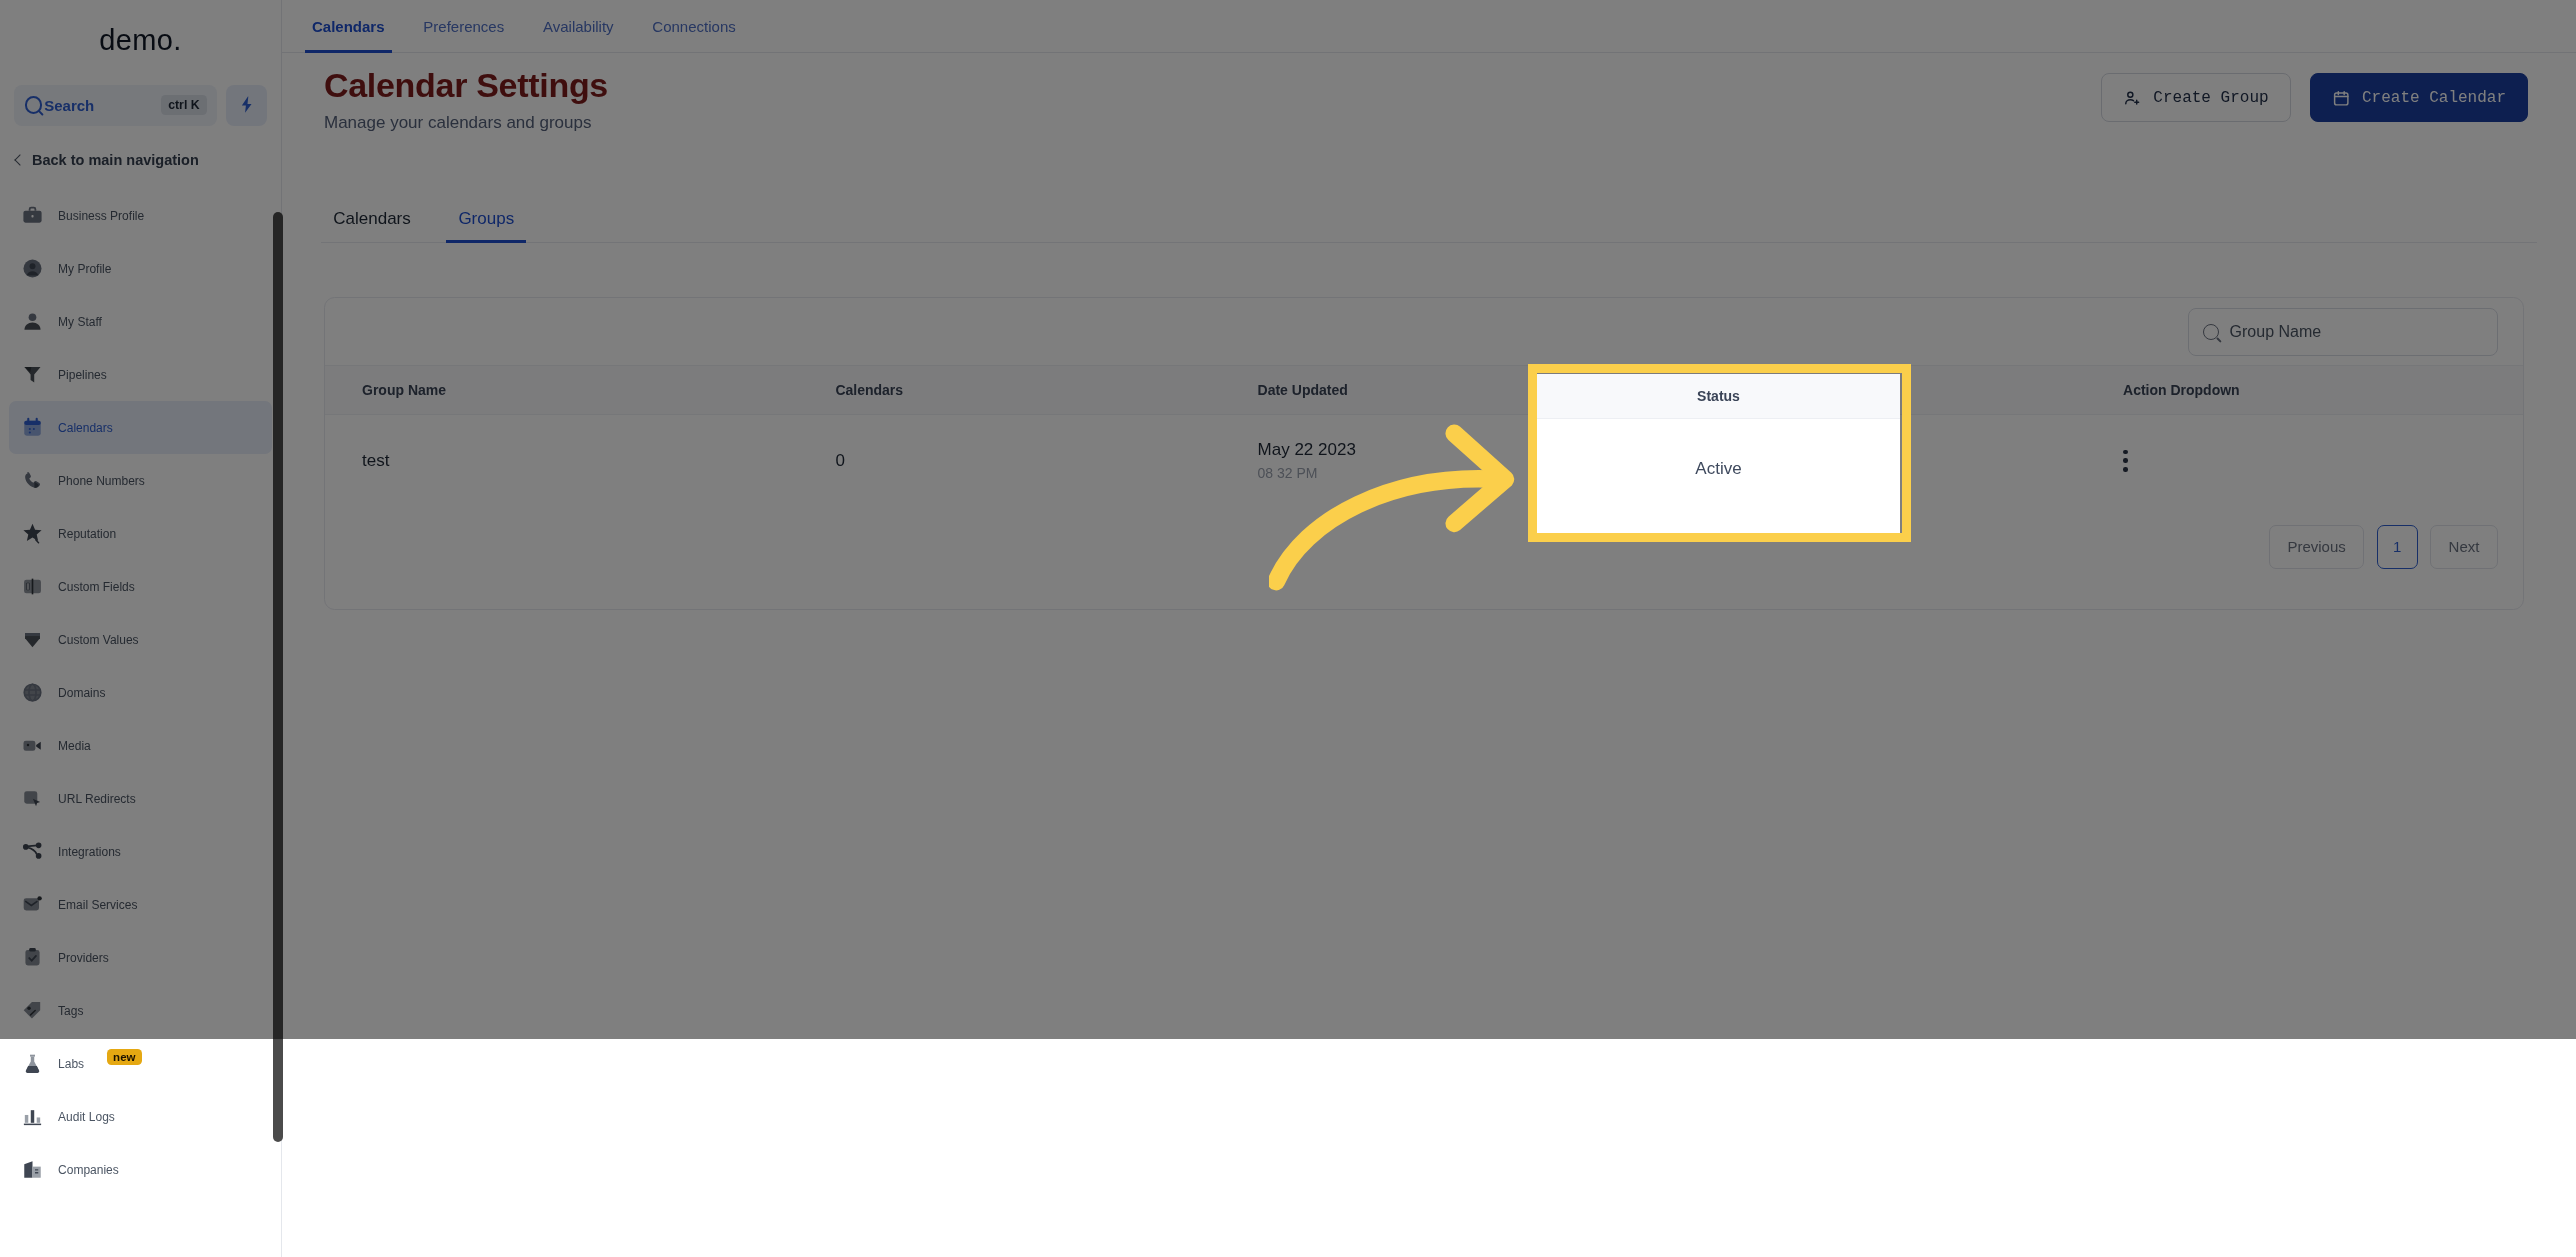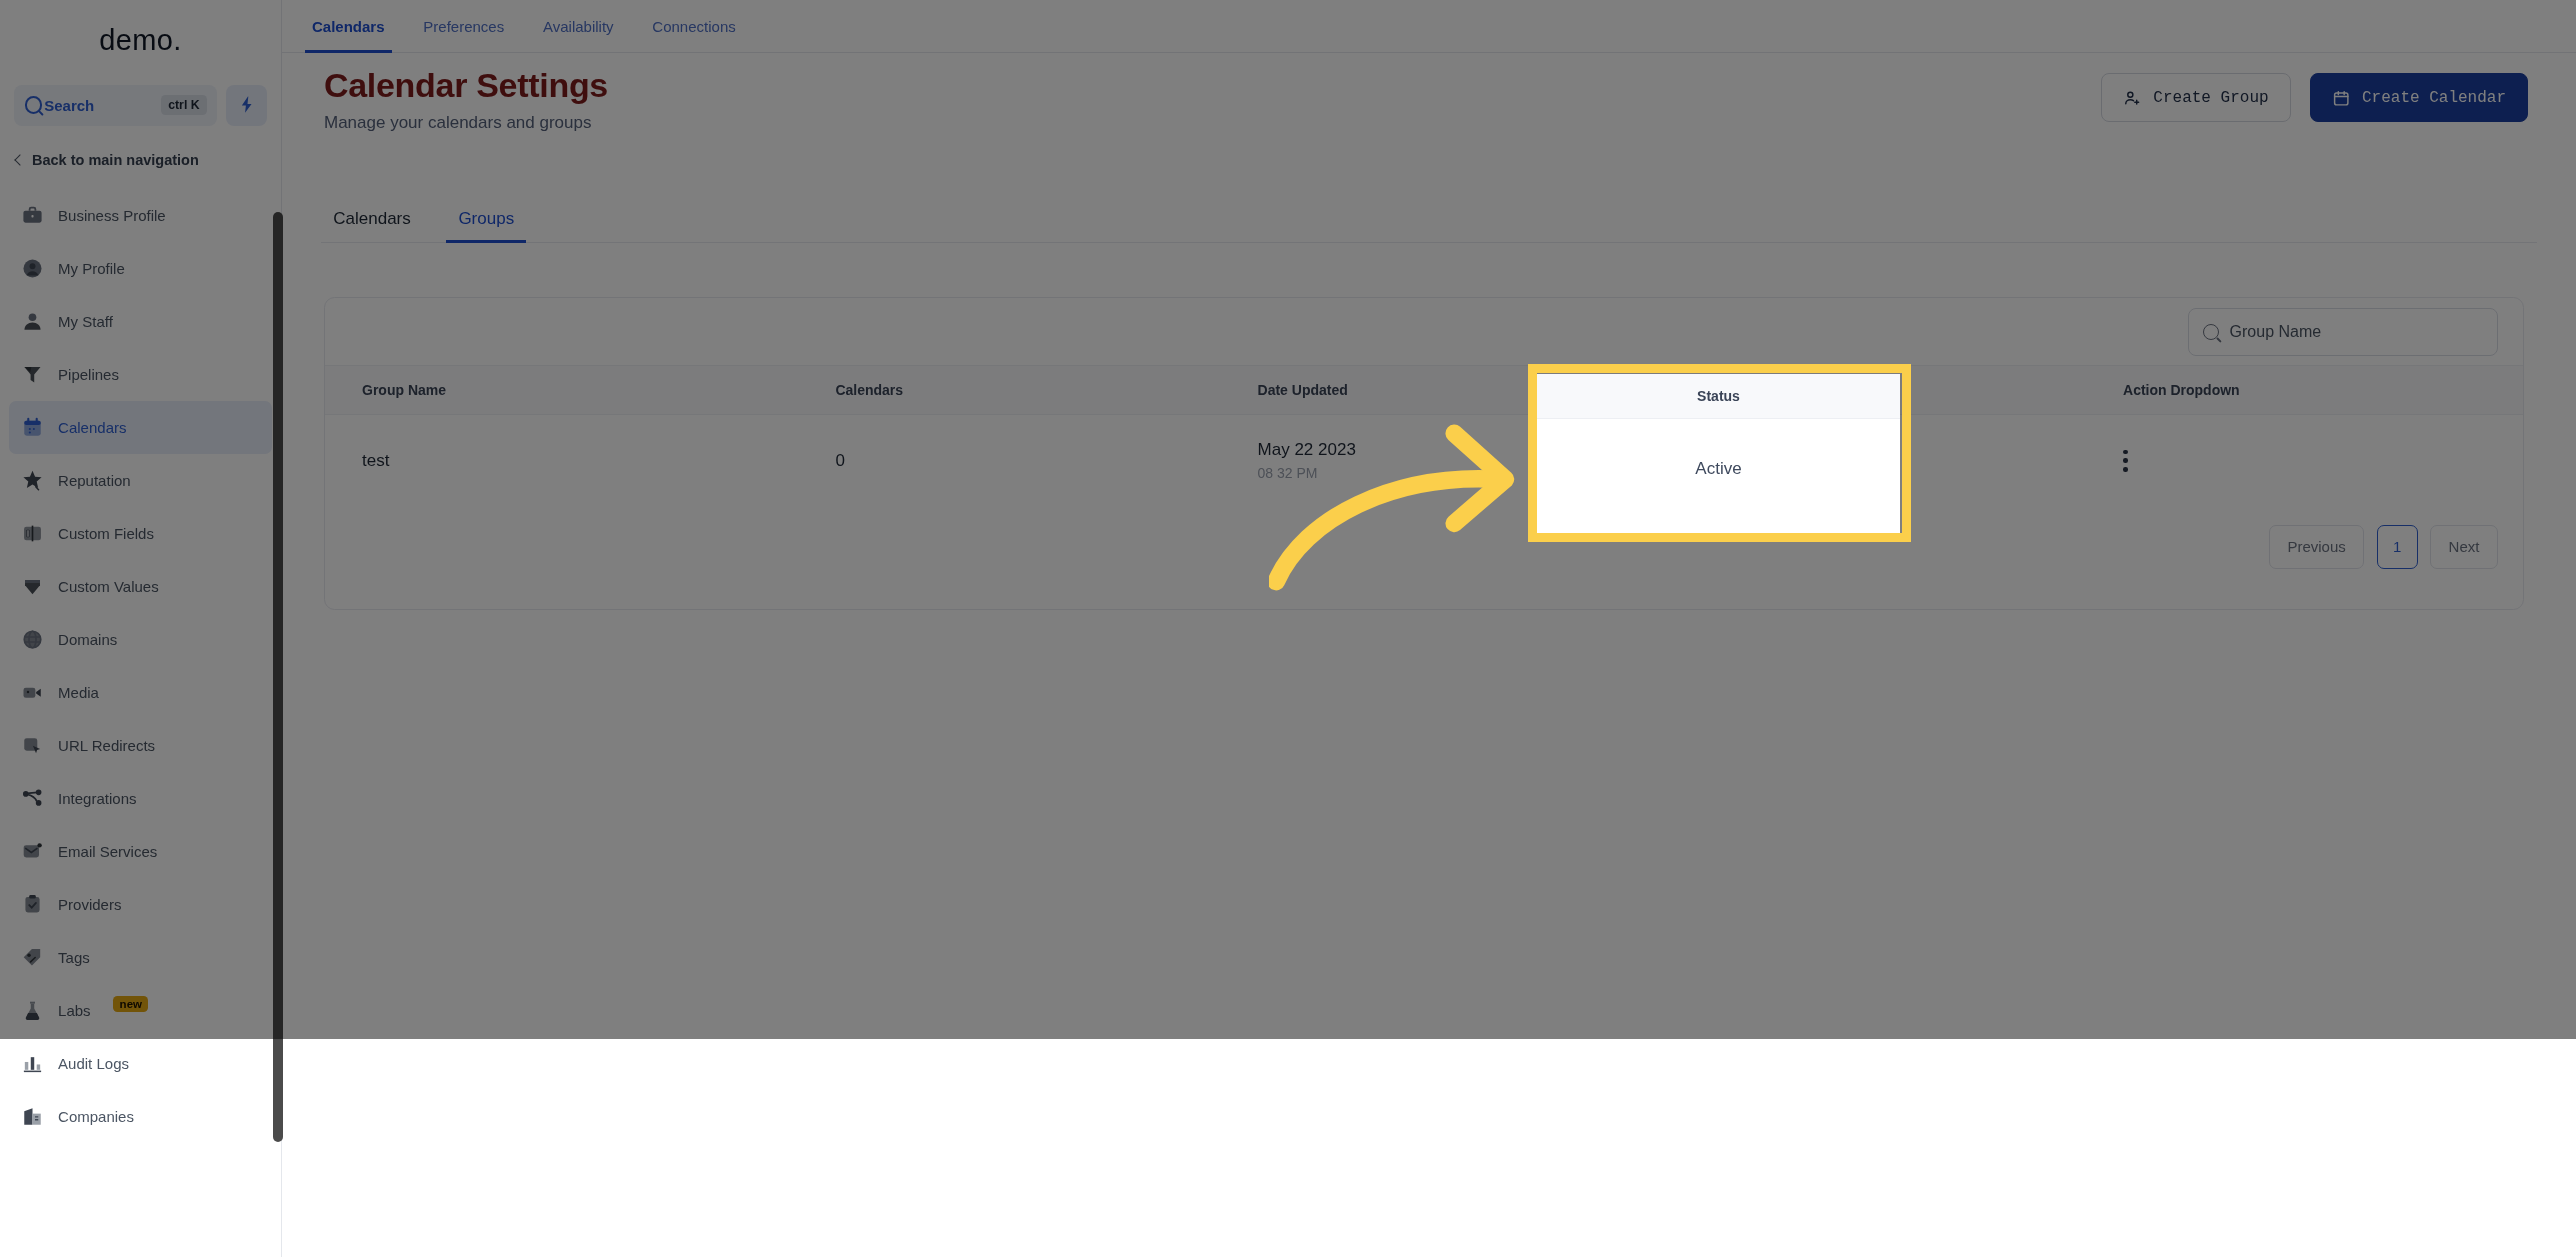--- a/index.html
+++ b/index.html
@@ -96,21 +96,21 @@
     padding: 0 8.8px;
   }
   .nav-item {
     display: flex; align-items: center; gap: 14px;
     height: 53px; padding: 0 12.3px;
     border-radius: 7px;
     cursor: pointer;
   }
   .nav-item.active { background: #e6ecf8; }
   .nav-item .nlabel {
-    font-size: 15px; color: #4b5563;
+    font-size: 12px; color: #4b5563;
   }
   .nav-item.active .nlabel { color: #2f5fd0; }
   .nav-ico { width: 23px; height: 23px; flex: 0 0 auto; display: block; }
   .badge-new {
     background: #e5a812; color: #1c1200;
     font-size: 11.5px; font-weight: 700;
     border-radius: 4.4px; padding: 1.8px 6.2px;
     margin-left: 8.8px; position: relative; top: -7px;
   }
   #sb-track {
@@ -365,20 +365,27 @@
         <div class="nav-item active">
           <span class="nav-ico"><svg viewBox="0 0 24 24">
               <rect x="3.4" y="5" width="17.2" height="15.6" rx="2.6" fill="#8fa9dd"></rect>
               <rect x="3.4" y="5" width="17.2" height="4.4" rx="2" fill="#2f5fd0"></rect>
               <path d="M7.6 2.8v3.4M16.4 2.8v3.4" stroke="#2f5fd0" stroke-width="2.2" stroke-linecap="round"></path>
               <circle cx="9.2" cy="13.6" r="1.1" fill="#2f5fd0"></circle>
               <circle cx="13.4" cy="13.6" r="1.1" fill="#2f5fd0"></circle>
               <circle cx="9.2" cy="17.2" r="1.1" fill="#2f5fd0"></circle>
             </svg></span>
           <span class="nlabel">Calendars</span>
+        </div>
+        <div class="nav-item">
+          <span class="nav-ico"><svg viewBox="0 0 24 24" fill="#6b7280">
+              <path d="M6.2 3.2c1.1-.5 2 .1 2.5 1l1.4 2.6c.5.9.2 1.7-.5 2.3l-1 .8c.8 2 2.4 3.6 4.4 4.5l.8-1c.6-.7 1.4-1 2.3-.5l2.6 1.4c.9.5 1.5 1.4 1 2.5-.7 1.5-2.3 2.9-4.2 2.8-5.6-.2-11-5.6-11.2-11.2-.1-1.9 1.3-3.5 2.9-4.2z"></path>
+              <path d="M14 13.4c1.6.8 3.4 2 4.6 3.5-1 1.9-2.8 3-4.6 2.8z" fill="#3f4652"></path>
+            </svg></span>
+          <span class="nlabel">Phone Numbers</span>
         </div>
         <div class="nav-item">
           <span class="nav-ico"><svg viewBox="0 0 24 24" fill="#3f4652">
               <path d="M12 1.8 14.7 8l6.8.6-5.1 4.5 1.5 6.7L12 16.3 6.1 19.8l1.5-6.7L2.5 8.6 9.3 8z"></path>
               <path d="M15.4 18.6l2.9 3" stroke="#3f4652" stroke-width="1.6" stroke-linecap="round"></path>
             </svg></span>
           <span class="nlabel">Reputation</span>
         </div>
         <div class="nav-item">
           <span class="nav-ico"><svg viewBox="0 0 24 24">

